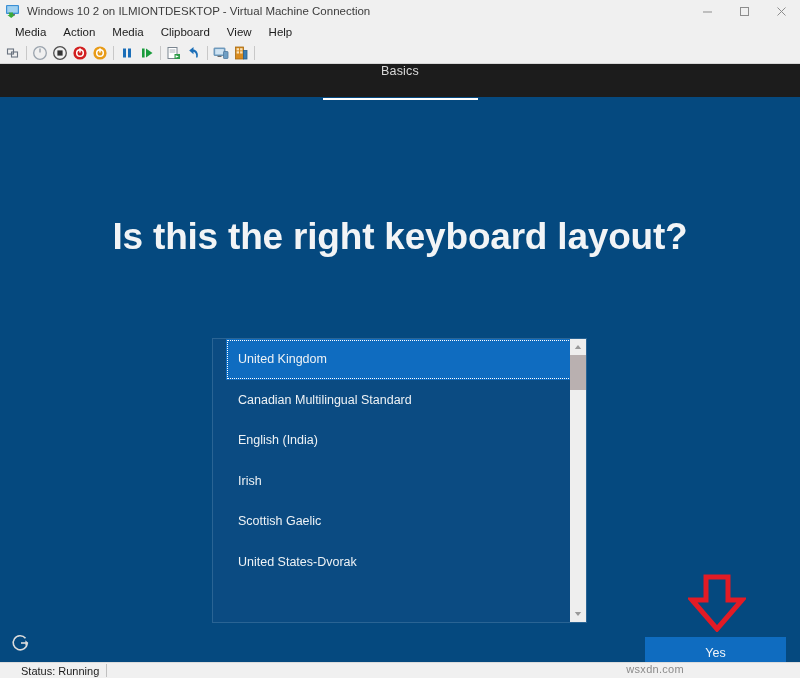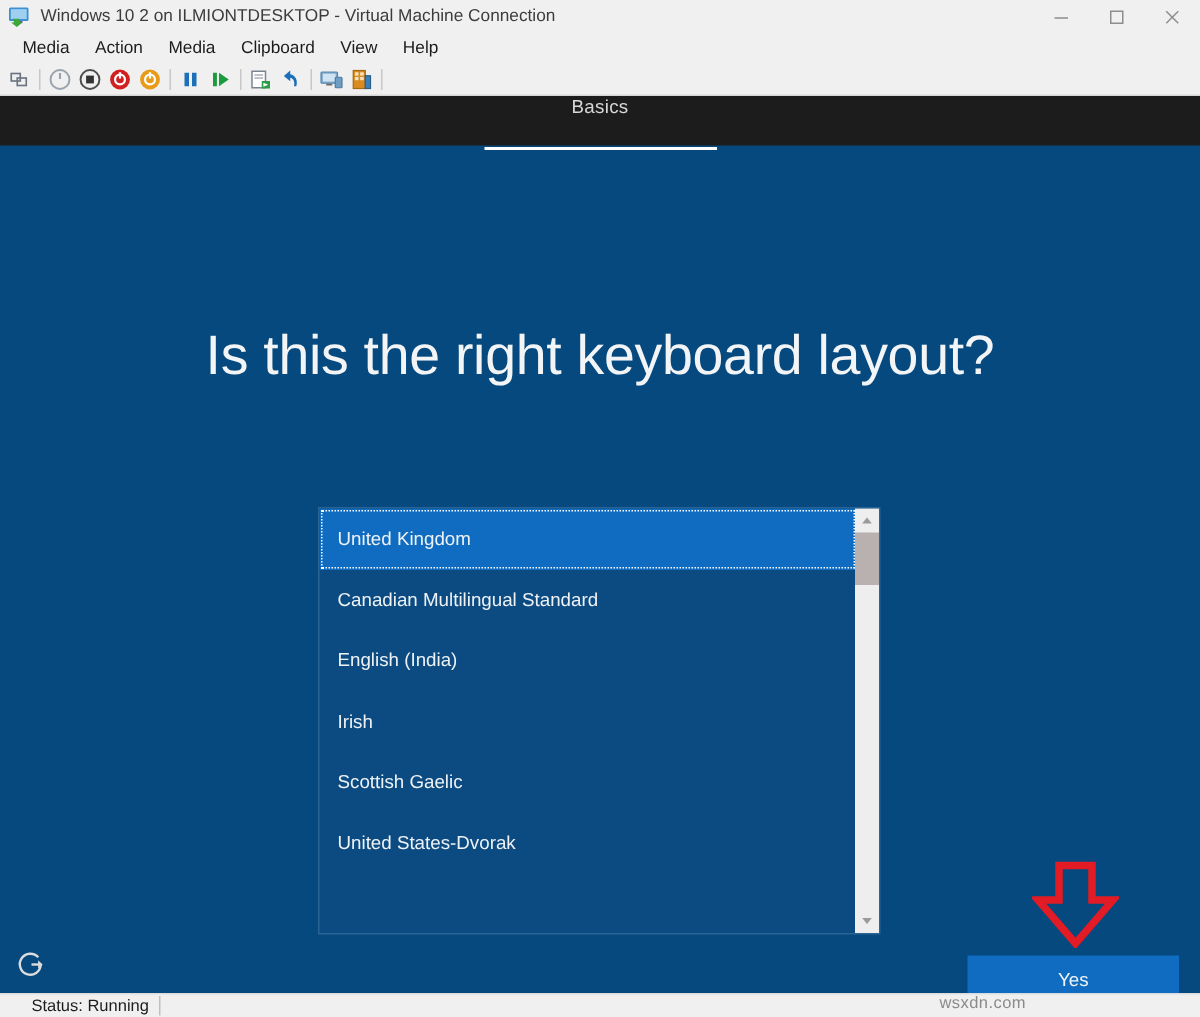--- a/index.html
+++ b/index.html
@@ -141,38 +141,38 @@
     width: 155px; height: 2px;
     background: #ffffff;
   }
 
   .vm-heading {
     position: absolute;
     left: 0; top: 152px;
     width: 800px;
     text-align: center;
     font-size: 37px;
-    font-weight: 400;
+    font-weight: 700;
     color: #f2f4f6;
     letter-spacing: -0.2px;
   }
 
   
   .listbox {
     position: absolute;
     left: 212px; top: 274px;
     width: 375px; height: 285px;
     background: #0b4b82;
     border: 1px solid #2a6494;
     box-sizing: border-box;
     overflow: hidden;
   }
   .list-items {
     position: absolute;
-    left: 0; top: 0;
+    left: 13px; top: 0;
     width: 358px;
   }
   .list-item {
     height: 40.5px;
     display: flex;
     align-items: center;
     padding-left: 12px;
     box-sizing: border-box;
     font-size: 12.5px;
     color: #eef2f5;

